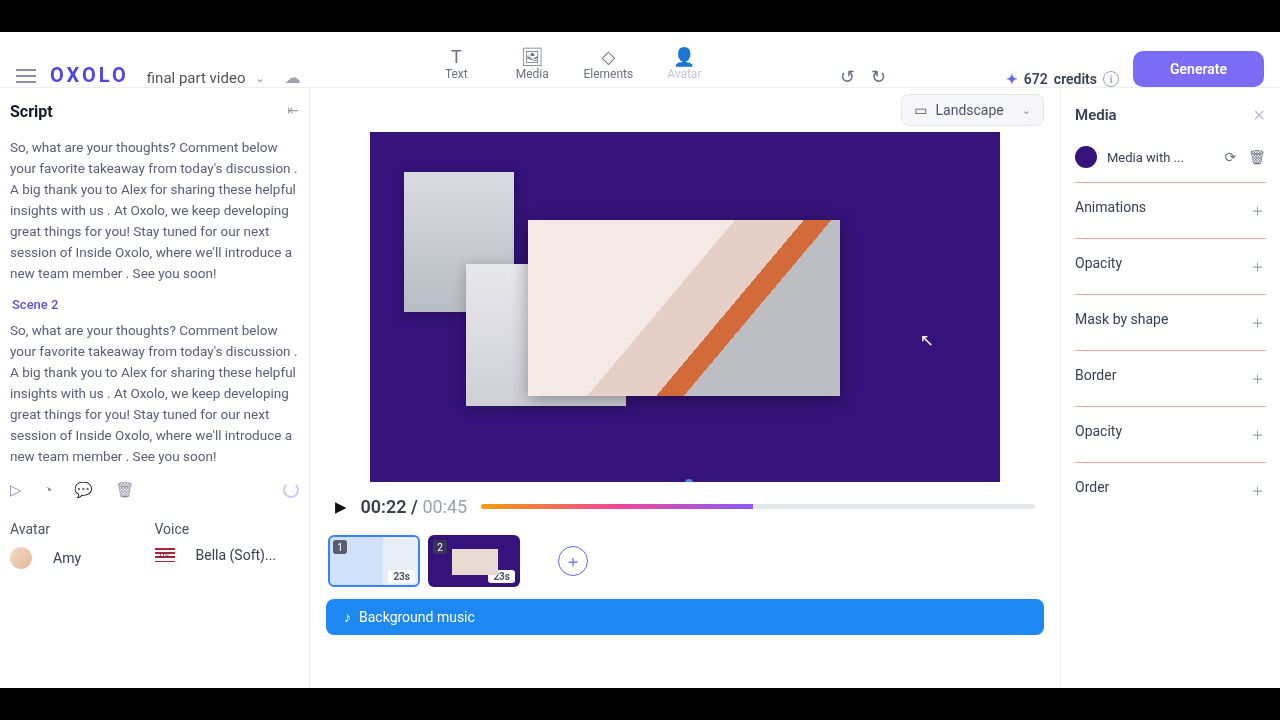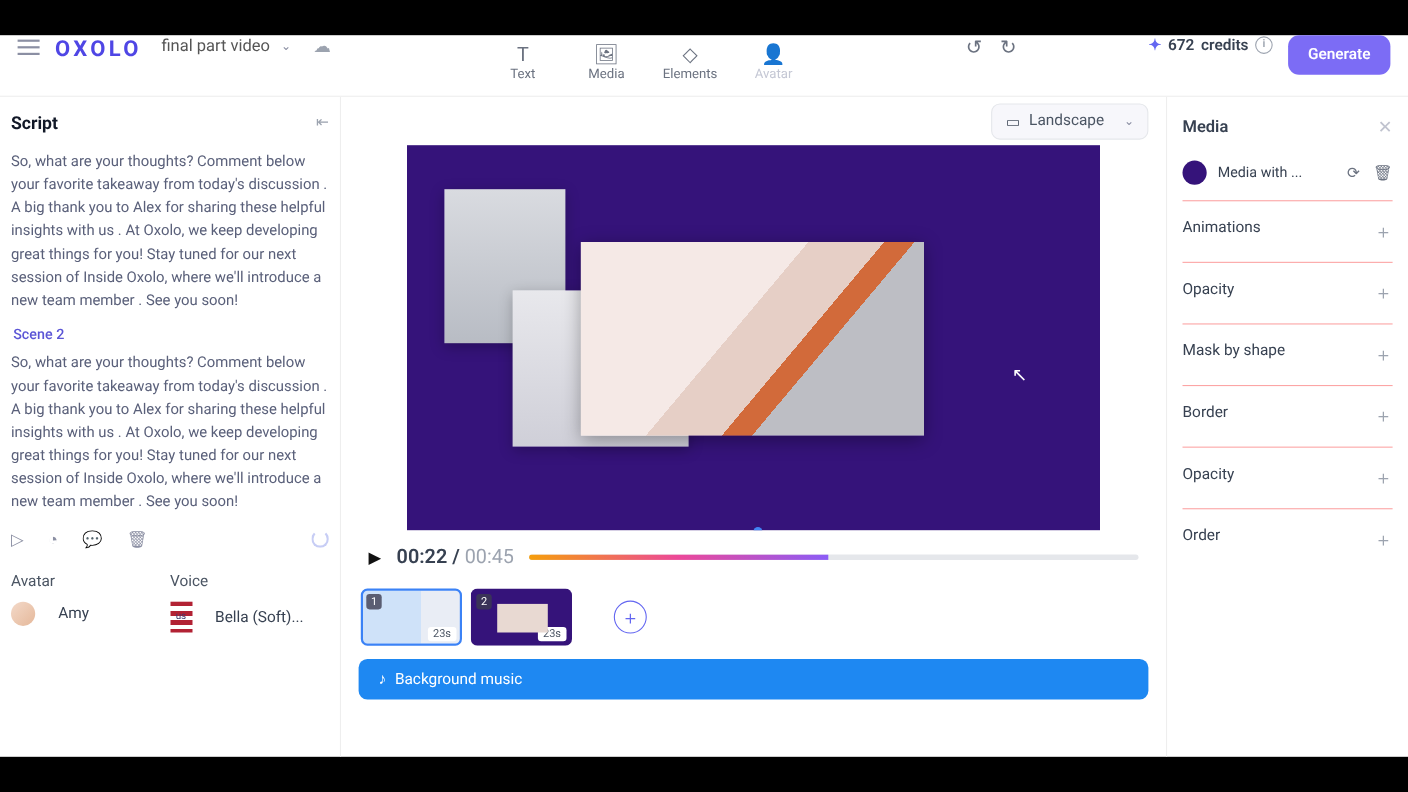--- a/index.html
+++ b/index.html
@@ -1,69 +1,69 @@
 <!DOCTYPE html>
 <html><head>
 <meta charset="utf-8">
 <style>
   *{box-sizing:border-box;margin:0;padding:0;font-family:-apple-system,BlinkMacSystemFont,"Segoe UI",Roboto,sans-serif}
   body{background:#000;width:1280px;height:720px;overflow:hidden}
   .app{position:absolute;top:32px;left:0;right:0;bottom:32px;background:#fff;display:flex;flex-direction:column}
-  .topbar{height:56px;display:flex;align-items:flex-start;padding:0 16px;border-bottom:1px solid #eee}
+  .topbar{height:56px;display:flex;align-items:flex-end;padding:0 16px;border-bottom:1px solid #eee}
   .menu-ic{width:20px;margin-right:14px;cursor:pointer}
   .menu-ic div{height:2px;background:#8b8fa3;margin:4px 0}
   .logo{font-size:20px;font-weight:700;color:#4f46e5;letter-spacing:3px;margin-right:18px}
   .title-sel{display:flex;align-items:center;color:#555;font-size:15px;cursor:pointer}
   .cloud{margin-left:20px;color:#9ca3af}
   .tools{display:flex;gap:4px;margin:0 auto}
   .tool{display:flex;flex-direction:column;align-items:center;justify-content:center;width:72px;height:48px;color:#6b7280;font-size:12px;cursor:pointer;border-radius:8px}
   .tool.disabled{color:#c4c7d4}
   .tool-ic{font-size:18px;height:22px;display:flex;align-items:center}
   .history{display:flex;gap:16px;color:#6b7280;font-size:18px;margin-right:120px}
   .credits{display:flex;align-items:center;gap:6px;color:#374151;font-size:14px;font-weight:600;margin-right:14px}
   .sparkle{color:#6366f1}
   .info-ic{width:16px;height:16px;border:1.5px solid #9ca3af;border-radius:50%;display:inline-flex;align-items:center;justify-content:center;font-size:10px;color:#9ca3af}
-  .gen-btn{background:#7c6cf5;color:#fff;border:none;padding:10px 18px;border-radius:10px;font-size:14px;font-weight:600;cursor:pointer}
+  .gen-btn{background:#7c6cf5;color:#fff;border:none;padding:10px 37px;border-radius:10px;font-size:14px;font-weight:600;cursor:pointer}
   .body{flex:1;display:flex;overflow:hidden}
   .left{width:310px;border-right:1px solid #eee;padding:14px 10px;overflow-y:auto;font-size:14px;color:#374151}
   .left-hdr{display:flex;justify-content:space-between;margin-bottom:16px}
   .left-hdr h3{font-size:16px;font-weight:700;color:#111827}
   .collapse-ic{color:#9ca3af;cursor:pointer}
   .scene-lbl{color:#8c93b3;font-size:13px;margin:14px 2px 8px}
   .scene-lbl.active{color:#5b55d6;font-weight:500}
   .scene-txt{color:#5a607a;line-height:1.55;font-size:13.5px}
   .script-actions{display:flex;align-items:center;gap:22px;margin-top:14px;color:#8b8fa3;font-size:15px}
   .script-actions span{cursor:pointer}
   .spin{margin-left:auto;width:16px;height:16px;border:2px solid #c7cdf5;border-top-color:transparent;border-radius:50%}
   .av-row{display:flex;margin-top:22px}
   .av-col{flex:1}
   .av-col h4{font-size:14px;color:#4b5563;font-weight:400;margin-bottom:10px}
   .av-val{display:flex;align-items:center;gap:21px;font-size:14px;color:#374151}
   .av-img{width:22px;height:22px;border-radius:50%;background:linear-gradient(135deg,#f3d9c9,#e5b89a)}
-  .flag{width:20px;height:28px;background:linear-gradient(#b22234 0 15%,#fff 0 30%,#b22234 0 45%,#fff 0 60%,#b22234 0 75%,#fff 0 90%,#b22234 0);position:relative;font-size:9px;color:#3c3b6e;font-weight:400;display:inline-flex;align-items:center;justify-content:center}
+  .flag{width:20px;height:14px;background:linear-gradient(#b22234 0 15%,#fff 0 30%,#b22234 0 45%,#fff 0 60%,#b22234 0 75%,#fff 0 90%,#b22234 0);position:relative;font-size:9px;color:#3c3b6e;font-weight:400;display:inline-flex;align-items:center;justify-content:center}
   .center{flex:1;display:flex;flex-direction:column;padding:0 16px 10px;overflow:hidden}
   .canvas-bar{height:44px;display:flex;justify-content:flex-end;align-items:center}
   .orient{display:flex;align-items:center;gap:8px;border:1px solid #e5e7eb;border-radius:8px;padding:7px 12px;font-size:14px;color:#4b5563;cursor:pointer;background:#f7f7fb}
   .canvas{background:#35137a;width:630px;height:350px;margin:0 auto;position:relative;overflow:hidden}
   .img-a{position:absolute;left:34px;top:40px;width:110px;height:140px;background:linear-gradient(#d9dbe0,#b8bcc4);box-shadow:0 3px 12px rgba(0,0,0,.25)}
   .img-b{position:absolute;left:96px;top:132px;width:160px;height:142px;background:linear-gradient(#e8e8ec,#cfcfd8);box-shadow:0 3px 12px rgba(0,0,0,.25)}
   .img-c{position:absolute;left:158px;top:88px;width:312px;height:176px;background:linear-gradient(130deg,#f5e9e6 0 45%,#e6cfc6 45% 60%,#d26a3a 60% 66%,#bdbec4 66%);box-shadow:0 4px 16px rgba(0,0,0,.35)}
   .cursor{position:absolute;right:66px;top:198px;font-size:17px;color:#fff}
   .prog-marker{position:absolute;left:50%;bottom:-5px;width:8px;height:8px;background:#4285f4;border-radius:50%}
   .player{display:flex;align-items:center;gap:14px;margin:14px auto 0;width:700px}
   .play-ic{color:#111;font-size:15px;cursor:pointer}
   .time{font-size:18px;font-weight:600;color:#374151}
   .time .dur{color:#9ca3af;font-weight:400}
   .track{flex:1;height:5px;border-radius:3px;background:#e5e7eb;position:relative;overflow:hidden}
   .track-fill{height:100%;width:49%;background:linear-gradient(90deg,#f59e0b,#ec4899,#8b5cf6)}
   .scenes{display:flex;align-items:center;gap:8px;margin:18px 0 0 2px}
   .scene-th{width:92px;height:52px;border:2px solid transparent;border-radius:6px;position:relative;cursor:pointer;overflow:hidden}
   .scene-th.sel{border-color:#3b82f6}
   .scene-th .num{position:absolute;top:3px;left:3px;background:rgba(60,60,80,.8);color:#fff;font-size:10px;width:14px;height:14px;border-radius:3px;display:flex;align-items:center;justify-content:center}
-  .scene-th .dur{position:absolute;bottom:2px;right:3px;background:#fff;color:#4b5563;font-size:10px;padding:1px 5px;border-radius:3px;font-weight:400}
+  .scene-th .dur{position:absolute;bottom:2px;right:3px;background:#fff;color:#4b5563;font-size:10px;padding:1px 5px;border-radius:3px;font-weight:700}
   .scene-th.t1{background:linear-gradient(90deg,#cfe2f9 60%,#e9edf5 0)}
   .scene-th.t2{background:#35137a}
   .scene-th.t2::after{content:"";position:absolute;left:22px;top:12px;width:46px;height:26px;background:#e8d9d2}
   .add-scene{width:30px;height:30px;border:1.5px solid #6366f1;color:#6366f1;border-radius:50%;display:flex;align-items:center;justify-content:center;font-size:17px;cursor:pointer;margin-left:30px}
   .bgm{margin-top:12px;display:inline-flex;align-items:center;gap:8px;background:#1e88f2;color:#fff;padding:10px 18px;border-radius:8px;font-size:14px;cursor:pointer}
   .right{width:220px;border-left:1px solid #eee;padding:10px 14px}
   .r-hdr{display:flex;justify-content:space-between;align-items:center;height:34px;font-size:15px;color:#374151;font-weight:600}
   .r-hdr .x{color:#c0c3cf;font-size:16px;cursor:pointer;font-weight:400}
   .media-item{display:flex;align-items:center;gap:10px;padding:14px 0;font-size:13px;color:#374151}
   .swatch{width:22px;height:22px;border-radius:50%;background:#35137a}

